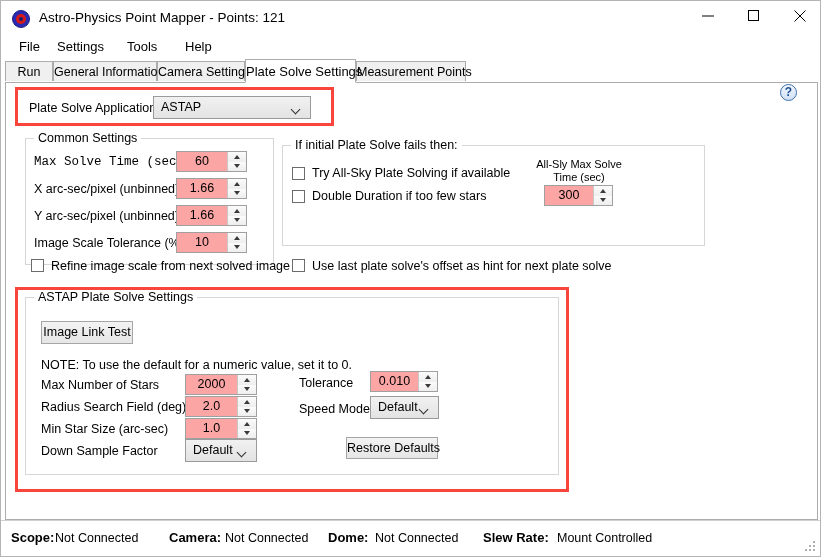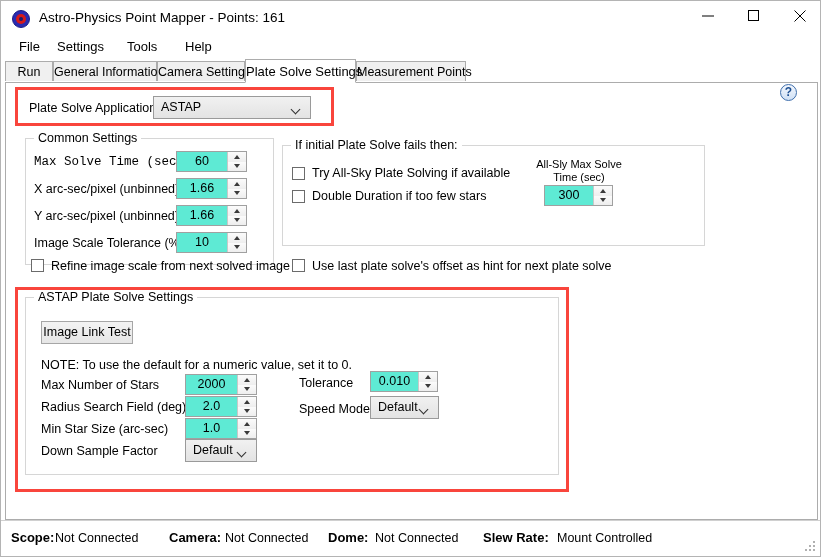--- a/index.html
+++ b/index.html
@@ -183,21 +183,21 @@
     color: #000;
     text-align: center;
     line-height: 13px;
     white-space: nowrap;
   }
 
   
   .spin {
     position: absolute;
     height: 21px;
-    background: #5eead4;
+    background: #fca5a5;
     border: 1px solid #a0a0a0;
     box-sizing: border-box;
   }
   .spin .val {
     position: absolute;
     left: 0; right: 19px; top: 0; bottom: 0;
     text-align: center;
     font-size: 12.5px;
     color: #000;
     line-height: 19px;
@@ -330,21 +330,21 @@
     white-space: nowrap;
   }
 </style>
 </head>
 <body>
 
 <div id="app">
 
   <div class="titlebar">
     <div class="title-icon"></div>
-    <div class="title-text">Astro-Physics Point Mapper - Points: 161</div>
+    <div class="title-text">Astro-Physics Point Mapper - Points: 121</div>
 
     <div class="wbtn wbtn-min">
       <svg width="12" height="12" viewBox="0 0 12 12">
           <line x1="0" y1="6" x2="12" y2="6" stroke="#000" stroke-width="1"></line>
         </svg>
     </div>
     <div class="wbtn wbtn-max">
       <svg width="12" height="12" viewBox="0 0 12 12">
           <rect x="0.5" y="0.5" width="10" height="10" fill="none" stroke="#000" stroke-width="1"></rect>
         </svg>
@@ -498,20 +498,21 @@
         <i class="dn"></i>
       </span>
   </div>
 
   <div class="lbl" style="left:298px; top:401px;">Speed Mode</div>
   <div class="combo" style="left:369px; top:395px; width:69px;">
     <span class="cval">Default</span>
     <span class="chev"></span>
   </div>
 
+  <div class="btn" style="left:345px; top:436px; width:92px; height:22px; line-height:20px;">Restore Defaults</div>
 
   <div class="redbox" style="left:14px; top:86px; width:319px; height:39px;"></div>
   <div class="redbox" style="left:14px; top:286px; width:554px; height:205px;"></div>
 
   <div class="statusbar">
     <div class="st-key" style="left:10px">Scope:</div>
     <div class="st-val" style="left:54px">Not Connected</div>
     <div class="st-key" style="left:168px">Camera:</div>
     <div class="st-val" style="left:224px">Not Connected</div>
     <div class="st-key" style="left:327px">Dome:</div>

